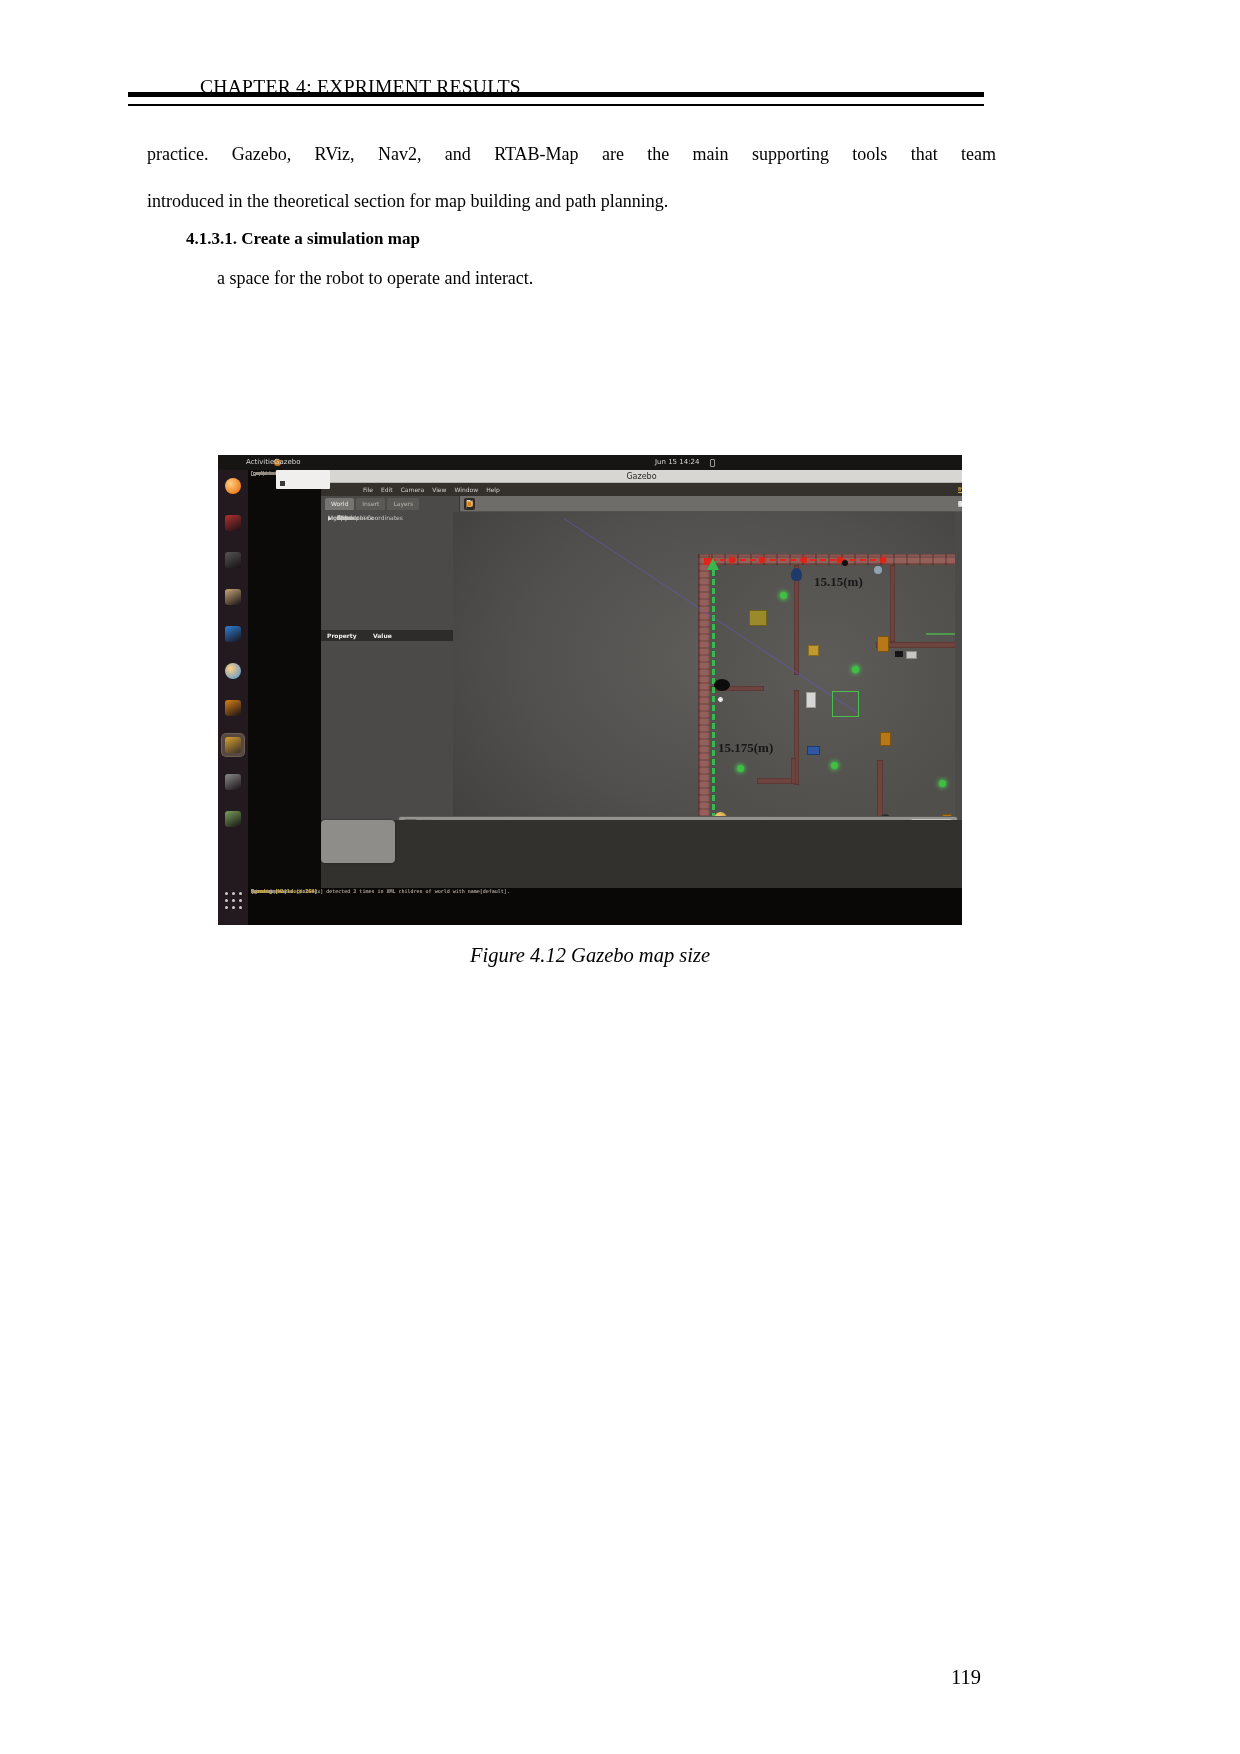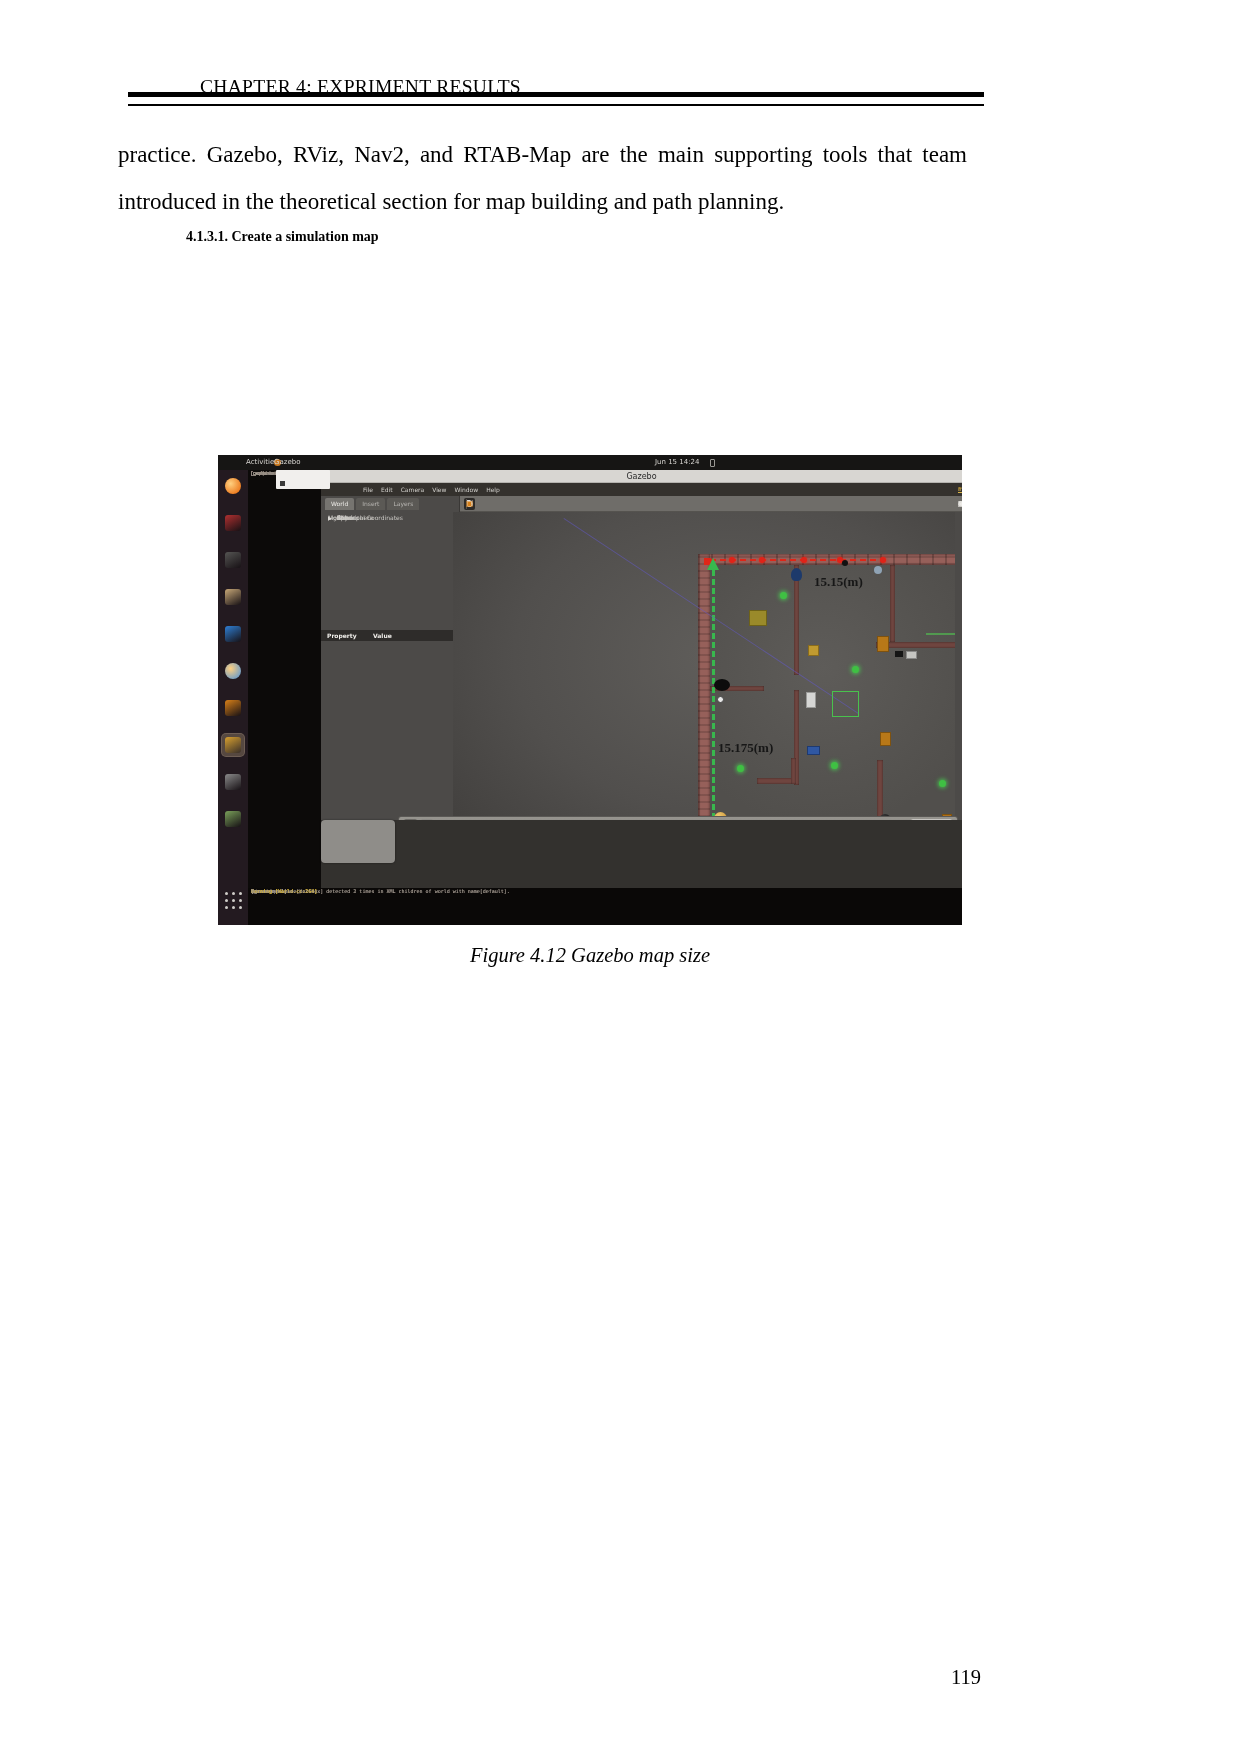--- a/index.html
+++ b/index.html
@@ -3,25 +3,25 @@
 <meta charset="utf-8">
 <style>
   html,body{margin:0;padding:0;}
   body{width:1240px;height:1754px;position:relative;background:#ffffff;color:#000;
        font-family:"Liberation Serif", serif;overflow:hidden;}
   .abs{position:absolute;}
 
   
   #chapter-header{left:200px;top:76px;font-size:19.5px;letter-spacing:.3px;}
   #header-rule{left:128px;top:92px;width:856px;height:7px;border-top:5px solid #000;border-bottom:2px solid #000;}
-  .para{left:118px;width:849px;font-size:23px;}
+  .para{left:147px;width:849px;font-size:18px;}
   .pline{text-align:justify;text-align-last:justify;height:47px;line-height:47px;white-space:nowrap;}
   .pline.last{text-align-last:left;}
   #para1{top:131px;}
-  #sec-heading{left:186px;top:229px;font-size:14px;font-weight:bold;}
+  #sec-heading{left:186px;top:229px;font-size:17px;font-weight:bold;}
   #para2{top:255px;}
   #para2 .pline:first-child{text-indent:70px;}
   #figure-caption{left:218px;top:944px;width:744px;text-align:center;font-style:italic;font-size:20.5px;}
   #page-number{left:781px;top:1666px;width:200px;text-align:right;font-size:20.5px;}
 
   
   #shot{left:218px;top:455px;width:744px;height:470px;background:#141210;overflow:hidden;
         font-family:"DejaVu Sans", sans-serif;}
   #shot *{position:absolute;box-sizing:border-box;}
 
@@ -125,20 +125,21 @@
 
 <div class="abs" id="chapter-header">CHAPTER 4: EXPRIMENT RESULTS</div>
 <div class="abs" id="header-rule"></div>
 
 <div class="abs para" id="para1">
     <div class="pline">practice. Gazebo, RViz, Nav2, and RTAB-Map are the main supporting tools that team</div>
     <div class="pline last">introduced in the theoretical section for map building and path planning.</div>
   </div>
 <div class="abs" id="sec-heading">4.1.3.1. Create a simulation map</div>
 <div class="abs para" id="para2">
+    <div class="pline last">a space for the robot to operate and interact.</div>
   </div>
 
 <div class="abs" id="shot">
 
   <div id="topbar">
     <span class="abs" id="activities">Activities</span>
     <span id="topbar-app">
       <i class="appdot"></i>
       <span>Gazebo</span>
     </span>

